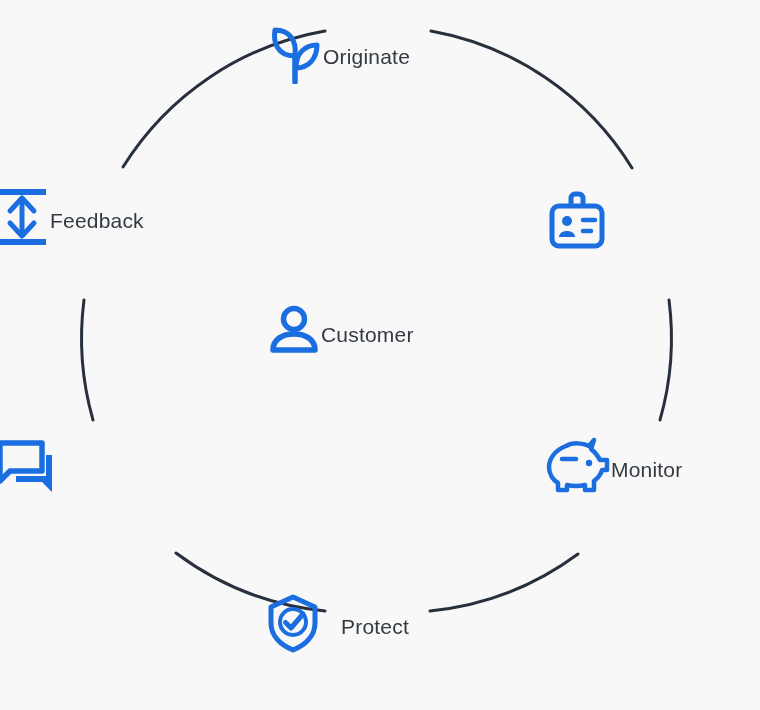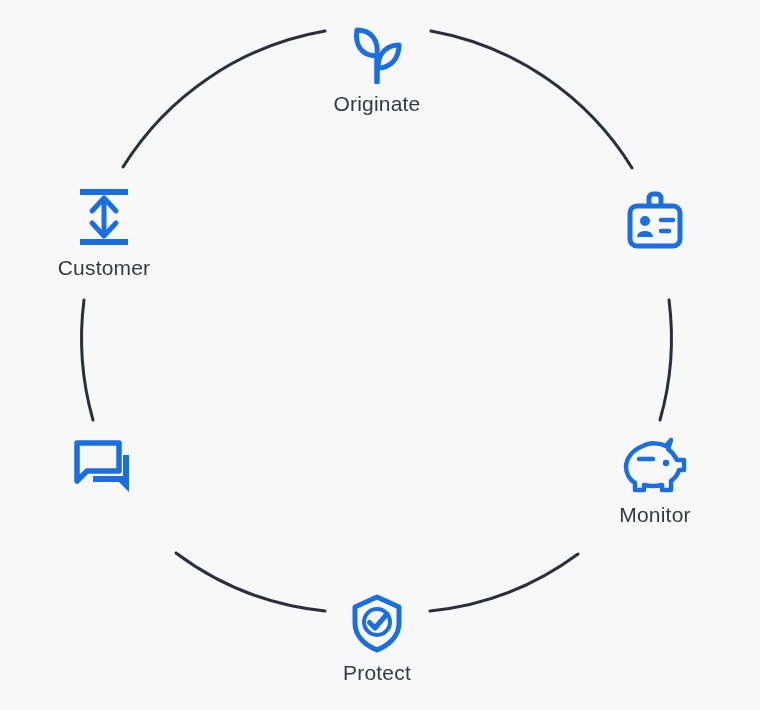--- a/index.html
+++ b/index.html
@@ -24,21 +24,21 @@
     top: 0;
     width: 760px;
     height: 710px;
   }
   .node {
     position: absolute;
     width: 220px;
     margin-left: -110px;
     text-align: center;
     display: flex;
-    flex-direction: column;
+    flex-direction: row;
     align-items: center;
     justify-content: flex-start;
   }
   .node .icon {
     display: block;
     line-height: 0;
   }
   .node .label {
     margin-top: 8px;
     font-size: 21px;
@@ -98,21 +98,21 @@
         <path d="M44 9 C 38 6, 28 5, 21 9 C 10 13, 4 22, 4 30 C 4 37, 8 43, 13 46 L 13 53 L 22 53 L 22 48
                  C 27 49, 35 49, 40 48 L 40 53 L 49 53 L 49 44 C 53 41, 56 37, 57 33 L 62 33 L 62 23 L 55 23
                  C 53 19, 50 15, 46 12 L 49 3 Z" stroke="#1a6ee0" stroke-width="4.5" stroke-linejoin="round" fill="none"></path>
         <path d="M17 22 H 31" stroke="#1a6ee0" stroke-width="4.5" stroke-linecap="round"></path>
         <circle cx="44" cy="26" r="3.2" fill="#1a6ee0"></circle>
       </svg>
     </span>
     <span class="label">Monitor</span>
   </div>
 
-  <div class="node" style="left:377px; top:593px;">
+  <div class="node" style="left:377px; top:593px;gap:22px;">
     <span class="icon">
       <svg width="52" height="60" viewBox="0 0 52 60" fill="none">
         <path d="M26 4 L 48 14 L 48 30 C 48 43, 38 52, 26 57 C 14 52, 4 43, 4 30 L 4 14 Z" stroke="#1a6ee0" stroke-width="5" stroke-linejoin="round" fill="none"></path>
         <circle cx="26" cy="29" r="13" stroke="#1a6ee0" stroke-width="4" fill="none"></circle>
         <path d="M18.5 29.5 L 24 35 L 36 21" stroke="#1a6ee0" stroke-width="5" stroke-linecap="round" stroke-linejoin="round" fill="none"></path>
       </svg>
     </span>
     <span class="label">Protect</span>
   </div>
 
@@ -128,17 +128,26 @@
   <div class="node" style="left:104px; top:186px;">
     <span class="icon">
       <svg width="56" height="62" viewBox="0 0 56 62" fill="none">
         <path d="M4 6 H 52" stroke="#1a6ee0" stroke-width="6" stroke-linecap="butt"></path>
         <path d="M4 56 H 52" stroke="#1a6ee0" stroke-width="6" stroke-linecap="butt"></path>
         <path d="M28 13 V 49" stroke="#1a6ee0" stroke-width="5" stroke-linecap="round"></path>
         <path d="M16 25 L 28 12 L 40 25" stroke="#1a6ee0" stroke-width="5" stroke-linecap="round" stroke-linejoin="round" fill="none"></path>
         <path d="M16 37 L 28 50 L 40 37" stroke="#1a6ee0" stroke-width="5" stroke-linecap="round" stroke-linejoin="round" fill="none"></path>
       </svg>
     </span>
+    <span class="label">Feedback</span>
+  </div>
+
+  <div class="node center-node" style="left:377px; top:305px;">
+    <span class="icon">
+      <svg width="54" height="50" viewBox="0 0 54 50" fill="none">
+        <circle cx="27" cy="14" r="10.5" stroke="#1a6ee0" stroke-width="5.5" fill="none"></circle>
+        <path d="M6 45 C 6 34, 16 29, 27 29 C 38 29, 48 34, 48 45 Z" stroke="#1a6ee0" stroke-width="5.5" stroke-linejoin="round" fill="none"></path>
+      </svg>
+    </span>
     <span class="label">Customer</span>
   </div>
-
 
 </div>
 
 </body></html>

